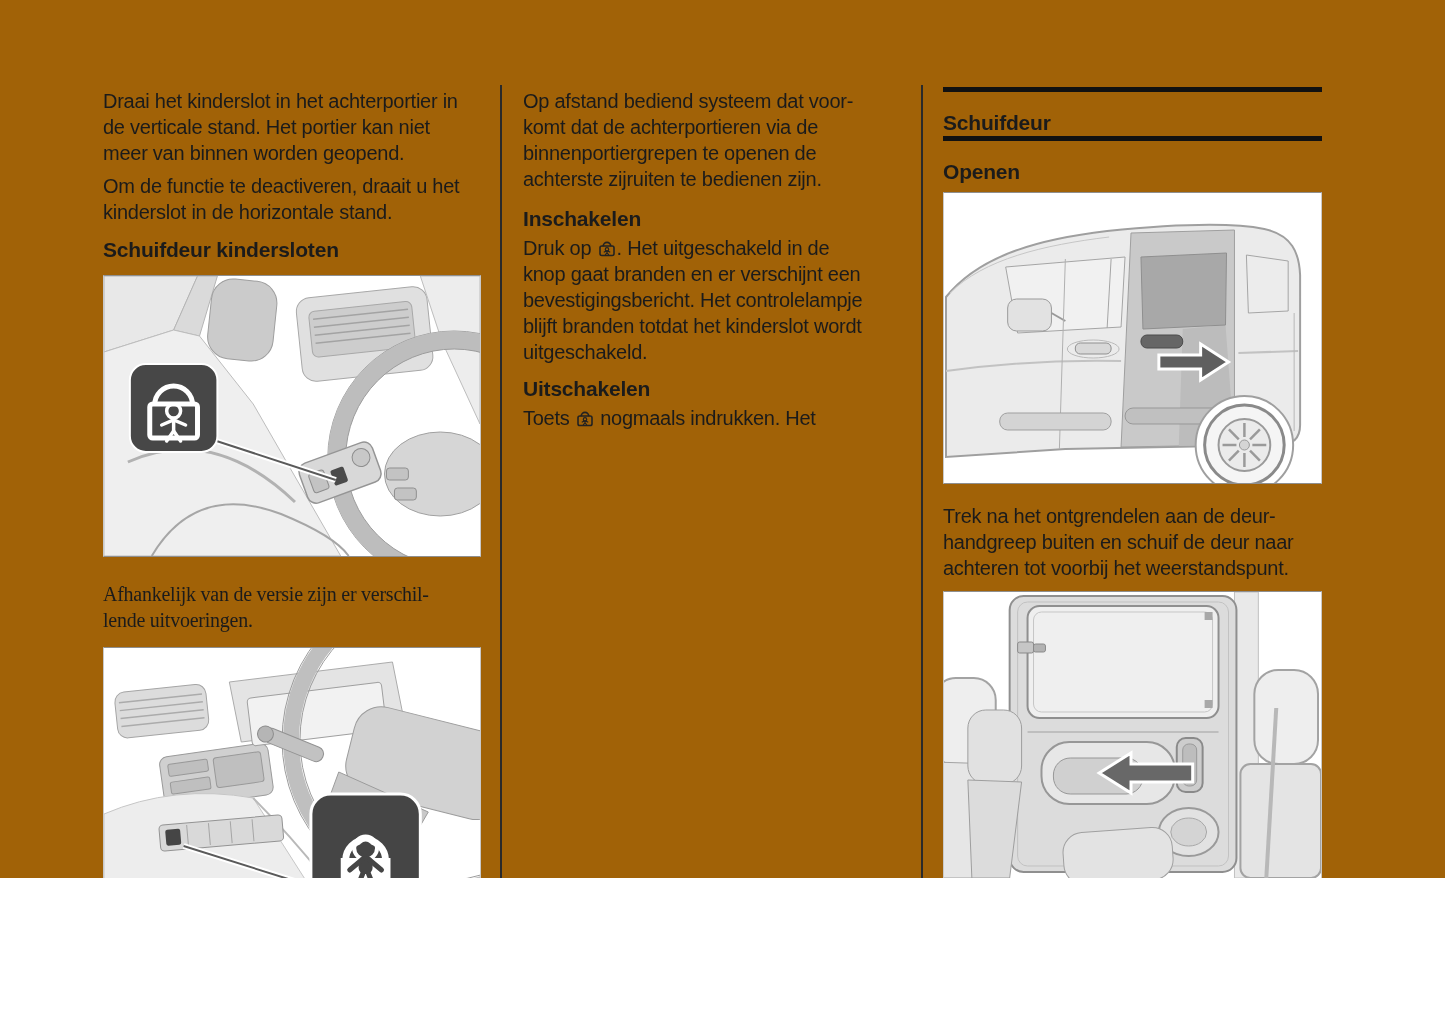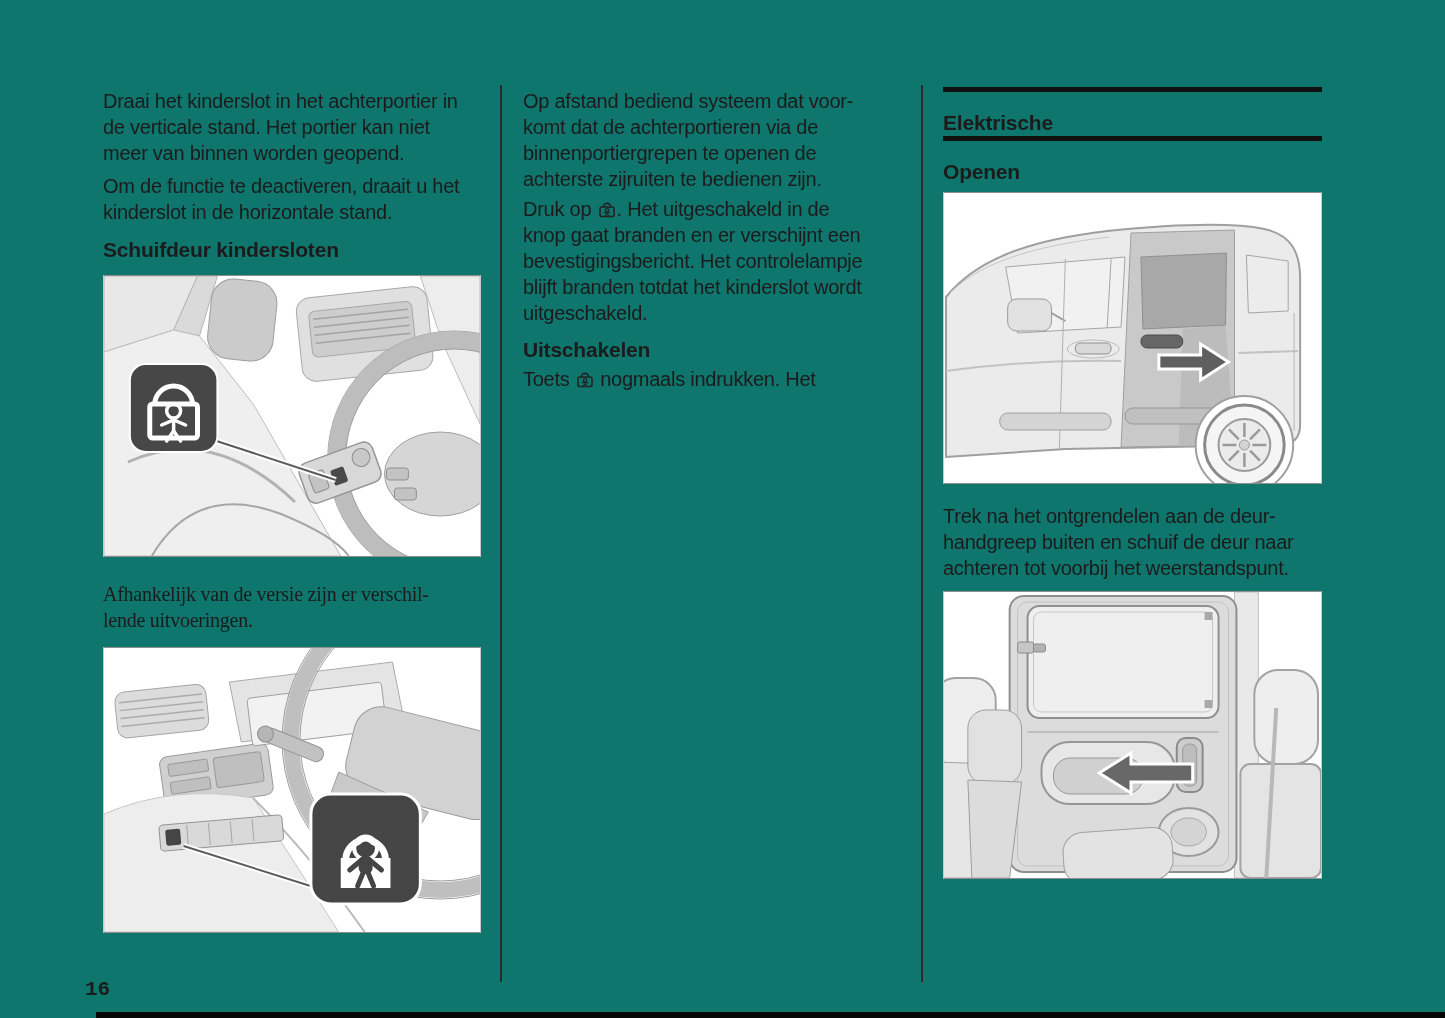--- a/index.html
+++ b/index.html
@@ -1,17 +1,17 @@
 <!DOCTYPE html>
 <html><head>
 <meta charset="utf-8">
 <style>
   html,body { margin:0; padding:0; background:#ffffff; }
   .page {
-    position:relative; width:1445px; height:1018px; background:#0f766e;
+    position:relative; width:1445px; height:878px; background:#a16207;
     font-family:"Liberation Sans", sans-serif; color:#1b1b1b; overflow:hidden;
   }
   .col { position:absolute; width:378px; }
   .body-text { font-size:20px; line-height:26px; margin:0; letter-spacing:-0.25px; }
   .sub-heading { font-size:21px; font-weight:bold; margin:0; line-height:24px; letter-spacing:-0.2px; }
   .section-title { font-size:22px; font-weight:bold; margin:0; line-height:26px; letter-spacing:-0.2px; }
   .rule-thick { height:5px; background:#111111; }
   .figure {
     box-sizing:border-box; width:378px; background:#ffffff;
     border-top:1px solid #8f8f8f; border-bottom:1px solid #8f8f8f;
@@ -128,38 +128,39 @@
           <rect x="256" y="208" width="14" height="18" rx="6" fill="#454545"></rect>
           <path d="M259,212 L247,222 M267,212 L279,222" stroke="#454545" stroke-width="5" stroke-linecap="round"></path>
           <path d="M260,226 L255,238 M266,226 L271,238" stroke="#454545" stroke-width="5" stroke-linecap="round"></path>
         </g>
       </svg>
     </div>
   </div>
 
   <div class="col" style="left:523px; top:88px;">
     <p class="body-text">Op afstand bediend systeem dat voor-<br>komt dat de achterportieren via de<br>binnenportiergrepen te openen de<br>achterste zijruiten te bedienen zijn.</p>
+    <h3 class="sub-heading" style="margin-top:15px;">Inschakelen</h3>
     <p class="body-text" style="margin-top:4px;"><span>Druk op </span><span class="inline-icon"><svg width="20" height="20" viewBox="0 0 20 20">
             <rect x="3" y="8" width="14" height="9.5" rx="1.8" fill="none" stroke="#222222" stroke-width="1.6"></rect>
             <path d="M6.2,8.2 a3.8,3.8 0 0 1 7.6,0" fill="none" stroke="#222222" stroke-width="1.6"></path>
             <circle cx="10" cy="11.4" r="1.7" fill="none" stroke="#222222" stroke-width="1.2"></circle>
             <path d="M7.2,14 L10,12.6 L12.8,14 M10,12.6 V14.8 M10,14.8 L8.4,16.6 M10,14.8 L11.6,16.6" fill="none" stroke="#222222" stroke-width="1.2" stroke-linecap="round"></path>
           </svg></span><span>. Het uitgeschakeld in de</span><br><span>knop gaat branden en er verschijnt een<br>bevestigingsbericht. Het controlelampje<br>blijft branden totdat het kinderslot wordt<br>uitgeschakeld.</span></p>
     <h3 class="sub-heading" style="margin-top:12px;">Uitschakelen</h3>
     <p class="body-text" style="margin-top:4px;"><span>Toets </span><span class="inline-icon"><svg width="20" height="20" viewBox="0 0 20 20">
             <rect x="3" y="8" width="14" height="9.5" rx="1.8" fill="none" stroke="#222222" stroke-width="1.6"></rect>
             <path d="M6.2,8.2 a3.8,3.8 0 0 1 7.6,0" fill="none" stroke="#222222" stroke-width="1.6"></path>
             <circle cx="10" cy="11.4" r="1.7" fill="none" stroke="#222222" stroke-width="1.2"></circle>
             <path d="M7.2,14 L10,12.6 L12.8,14 M10,12.6 V14.8 M10,14.8 L8.4,16.6 M10,14.8 L11.6,16.6" fill="none" stroke="#222222" stroke-width="1.2" stroke-linecap="round"></path>
           </svg></span><span> nogmaals indrukken. Het</span><br></p>
   </div>
 
   <div class="col" style="left:943px; top:85px; width:379px;">
     <div class="rule-thick" style="margin-top:2px;"></div>
-    <h2 class="sub-heading" style="margin-top:18px; font-size:21px; line-height:25px;">Elektrische</h2>
+    <h2 class="sub-heading" style="margin-top:18px; font-size:21px; line-height:25px;">Schuifdeur</h2>
     <div class="rule-thick" style="margin-top:1px;"></div>
     <h3 class="sub-heading" style="margin-top:19px;">Openen</h3>
 
     <div class="figure" style="margin-top:8px; height:292px; width:379px;">
       <svg viewBox="0 0 379 290" preserveAspectRatio="none">
         <path d="M2,104 C36,62 96,46 164,38 C234,31 292,30 322,36 C350,42 357,60 358,82 L358,232 C358,247 349,252 336,252 L122,256 L2,264 Z" fill="#ebebeb" stroke="#9f9f9f" stroke-width="2"></path>
         <path d="M6,100 C40,66 100,52 166,44" fill="none" stroke="#c6c6c6"></path>
         <path d="M188,40 L292,37 L292,252 L178,254 Z" fill="#c9c9c9" stroke="#9f9f9f"></path>
         <path d="M240,136 L283,132 L292,252 L236,253 Z" fill="#bcbcbc"></path>
         <path d="M198,64 L284,60 L283,132 L200,136 Z" fill="#a8a8a8" stroke="#8f8f8f"></path>

